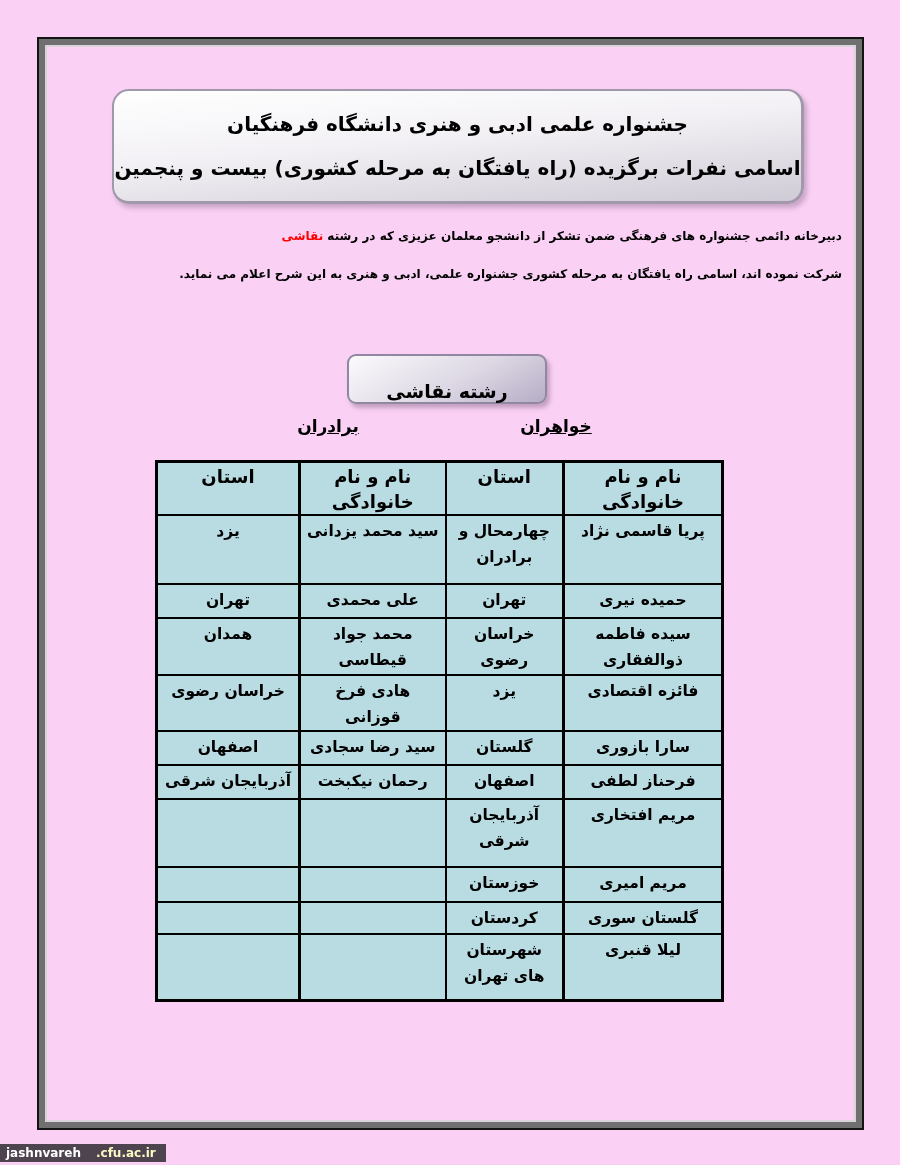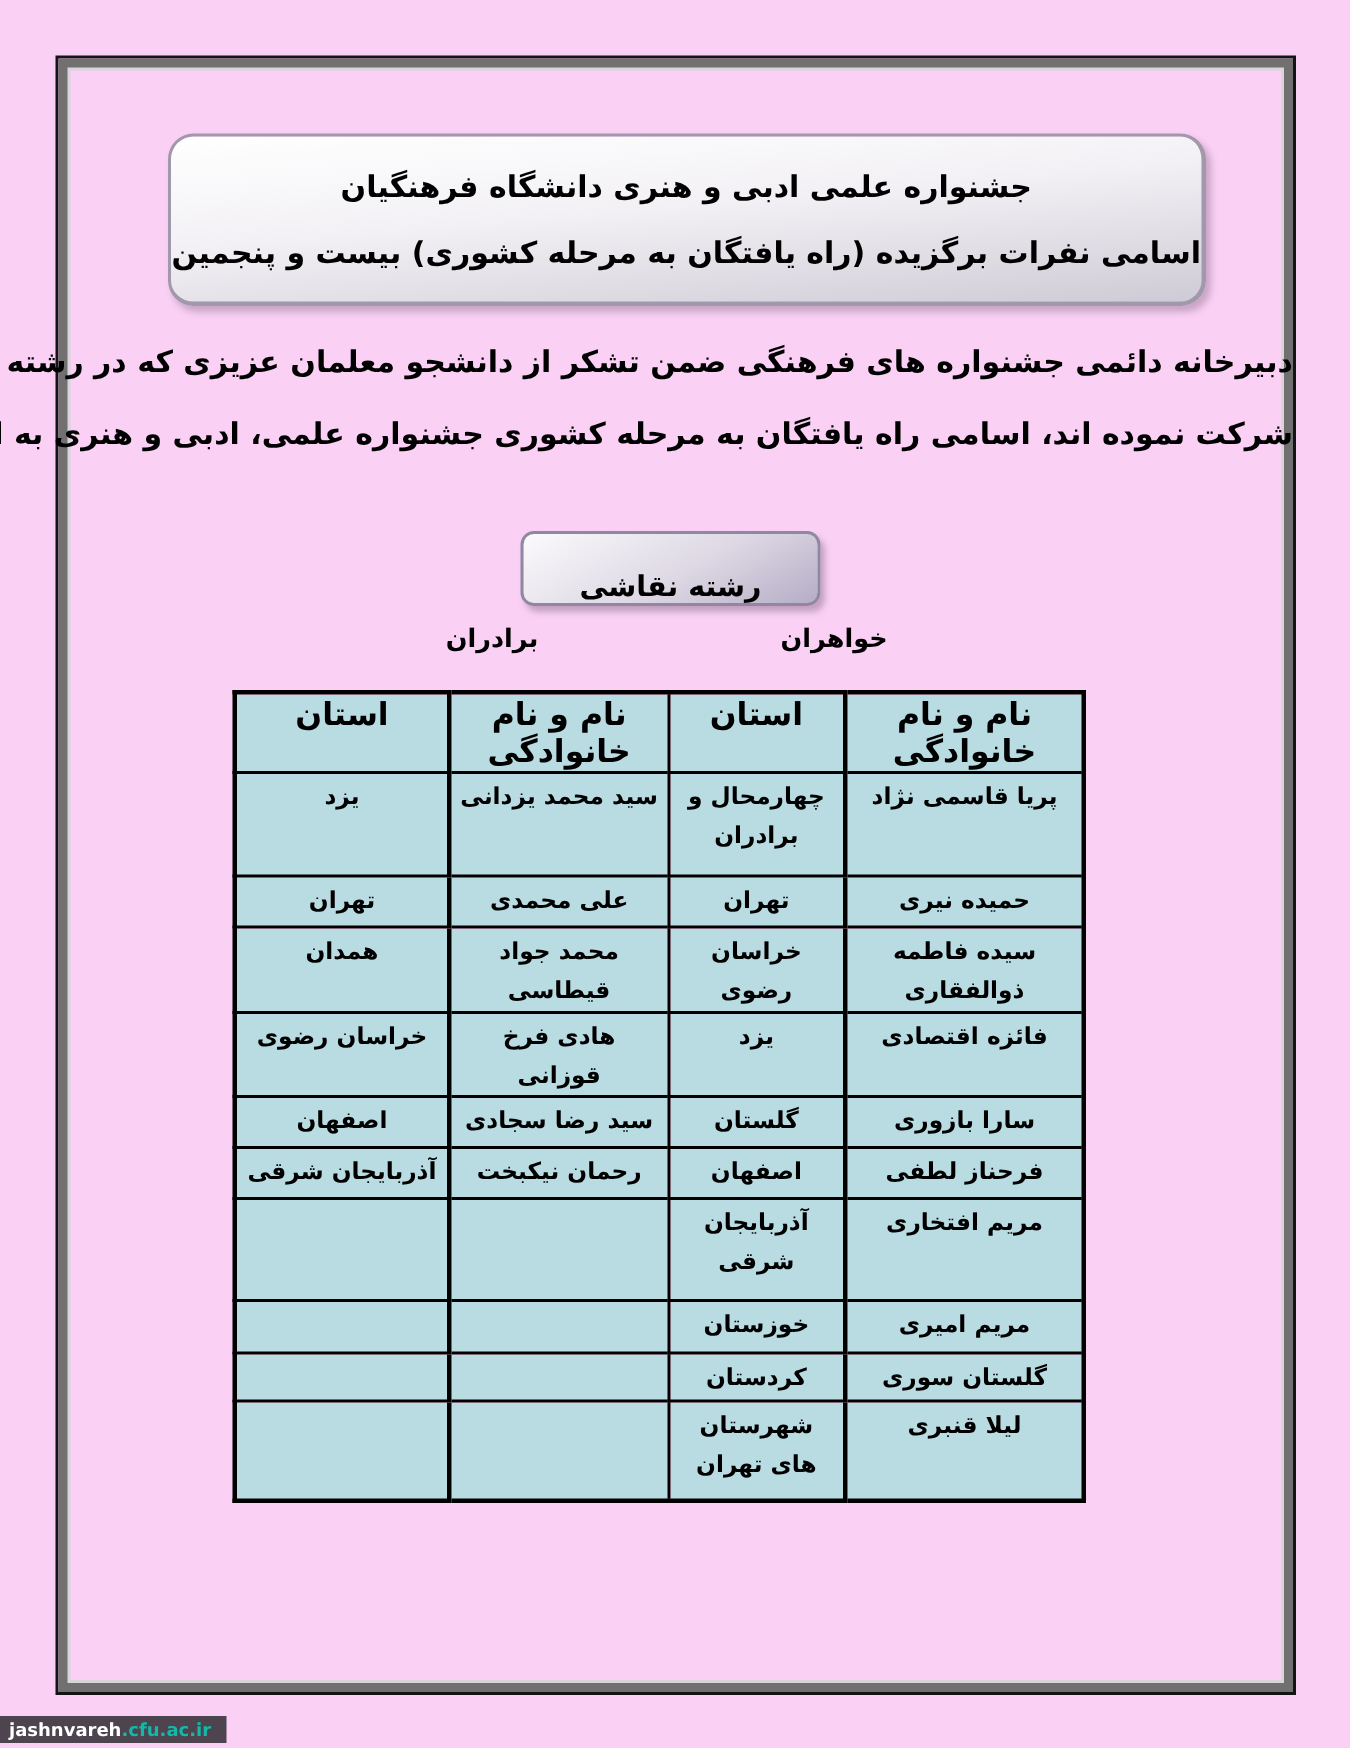--- a/index.html
+++ b/index.html
@@ -22,63 +22,63 @@
     position:absolute;left:73px;top:50px;width:692px;height:115px;
     box-sizing:border-box;border-radius:17px;
     background:linear-gradient(175deg,#FFFFFF 0%,#F2F0F4 45%,#CFCBD6 100%);
     border:2px solid #A198AC;border-bottom-width:3px;border-right-width:3px;
     box-shadow:3px 4px 5px rgba(140,110,140,.45);
     display:flex;flex-direction:column;justify-content:space-evenly;
     text-align:center;font-size:20px;
   }
   
   .intro{
-    position:absolute;top:190px;right:0;left:6px;
-    text-align:right;font-size:20px;margin-left:40px;
+    position:absolute;top:190px;right:20px;left:6px;
+    text-align:right;font-size:12px;margin-left:40px;
   }
   .intro .l1{white-space:nowrap;}
   .intro .l2{white-space:nowrap;margin-top:24px;}
   .hl{color:#FF0000;}
   
   .field-btn{
     position:absolute;left:308px;top:315px;width:200px;height:50px;
     box-sizing:border-box;border-radius:9px;
     background:linear-gradient(150deg,#FBFAFC 0%,#DDD8E4 55%,#B6ADC6 100%);
     border:2px solid #9187A3;
     box-shadow:3px 4px 4px rgba(150,120,150,.55);
     display:flex;align-items:flex-end;justify-content:center;
     font-size:19px;
   }
   
-  .grp{position:absolute;top:377px;width:110px;text-align:center;font-size:17px;}
+  .grp{position:absolute;top:377px;width:110px;text-align:center;font-size:17px;text-decoration:underline;}
   .grp.sisters{left:462px;}
   .grp.brothers{left:234px;}
   
   table.results{
     position:absolute;left:116px;top:421px;
     border-collapse:collapse;table-layout:fixed;direction:rtl;
     border:3px solid #000;
   }
   table.results td, table.results th{
     border:2px solid #000;background:#B9DCE3;
     vertical-align:top;text-align:center;
     padding:2px 4px 0 4px;line-height:26px;font-size:15.5px;
     overflow:hidden;
   }
-  table.results th{font-size:21px;line-height:25px;padding-top:1px;}
+  table.results th{font-size:18px;line-height:25px;padding-top:1px;}
   table.results .tkl{border-left-width:3px;} 
   
   .status-bar{
     position:absolute;left:0;top:1144px;height:18px;
     background:#4D4450;color:#FFFFFF;
     display:flex;align-items:center;
     padding:0 10px 0 6px;
     font-size:12px;direction:ltr;
   }
-  .status-bar .domain{color:#14b8a6;}
+  .status-bar .domain{color:#fef9c3;margin-left:15px;}
 </style>
 </head>
 <body>
 
 <div class="frame">
 
   <div class="banner">
     <div>جشنواره علمی ادبی و هنری دانشگاه فرهنگیان</div>
     <div>اسامی نفرات برگزیده (راه یافتگان به  مرحله کشوری) بیست و پنجمین</div>
   </div>

